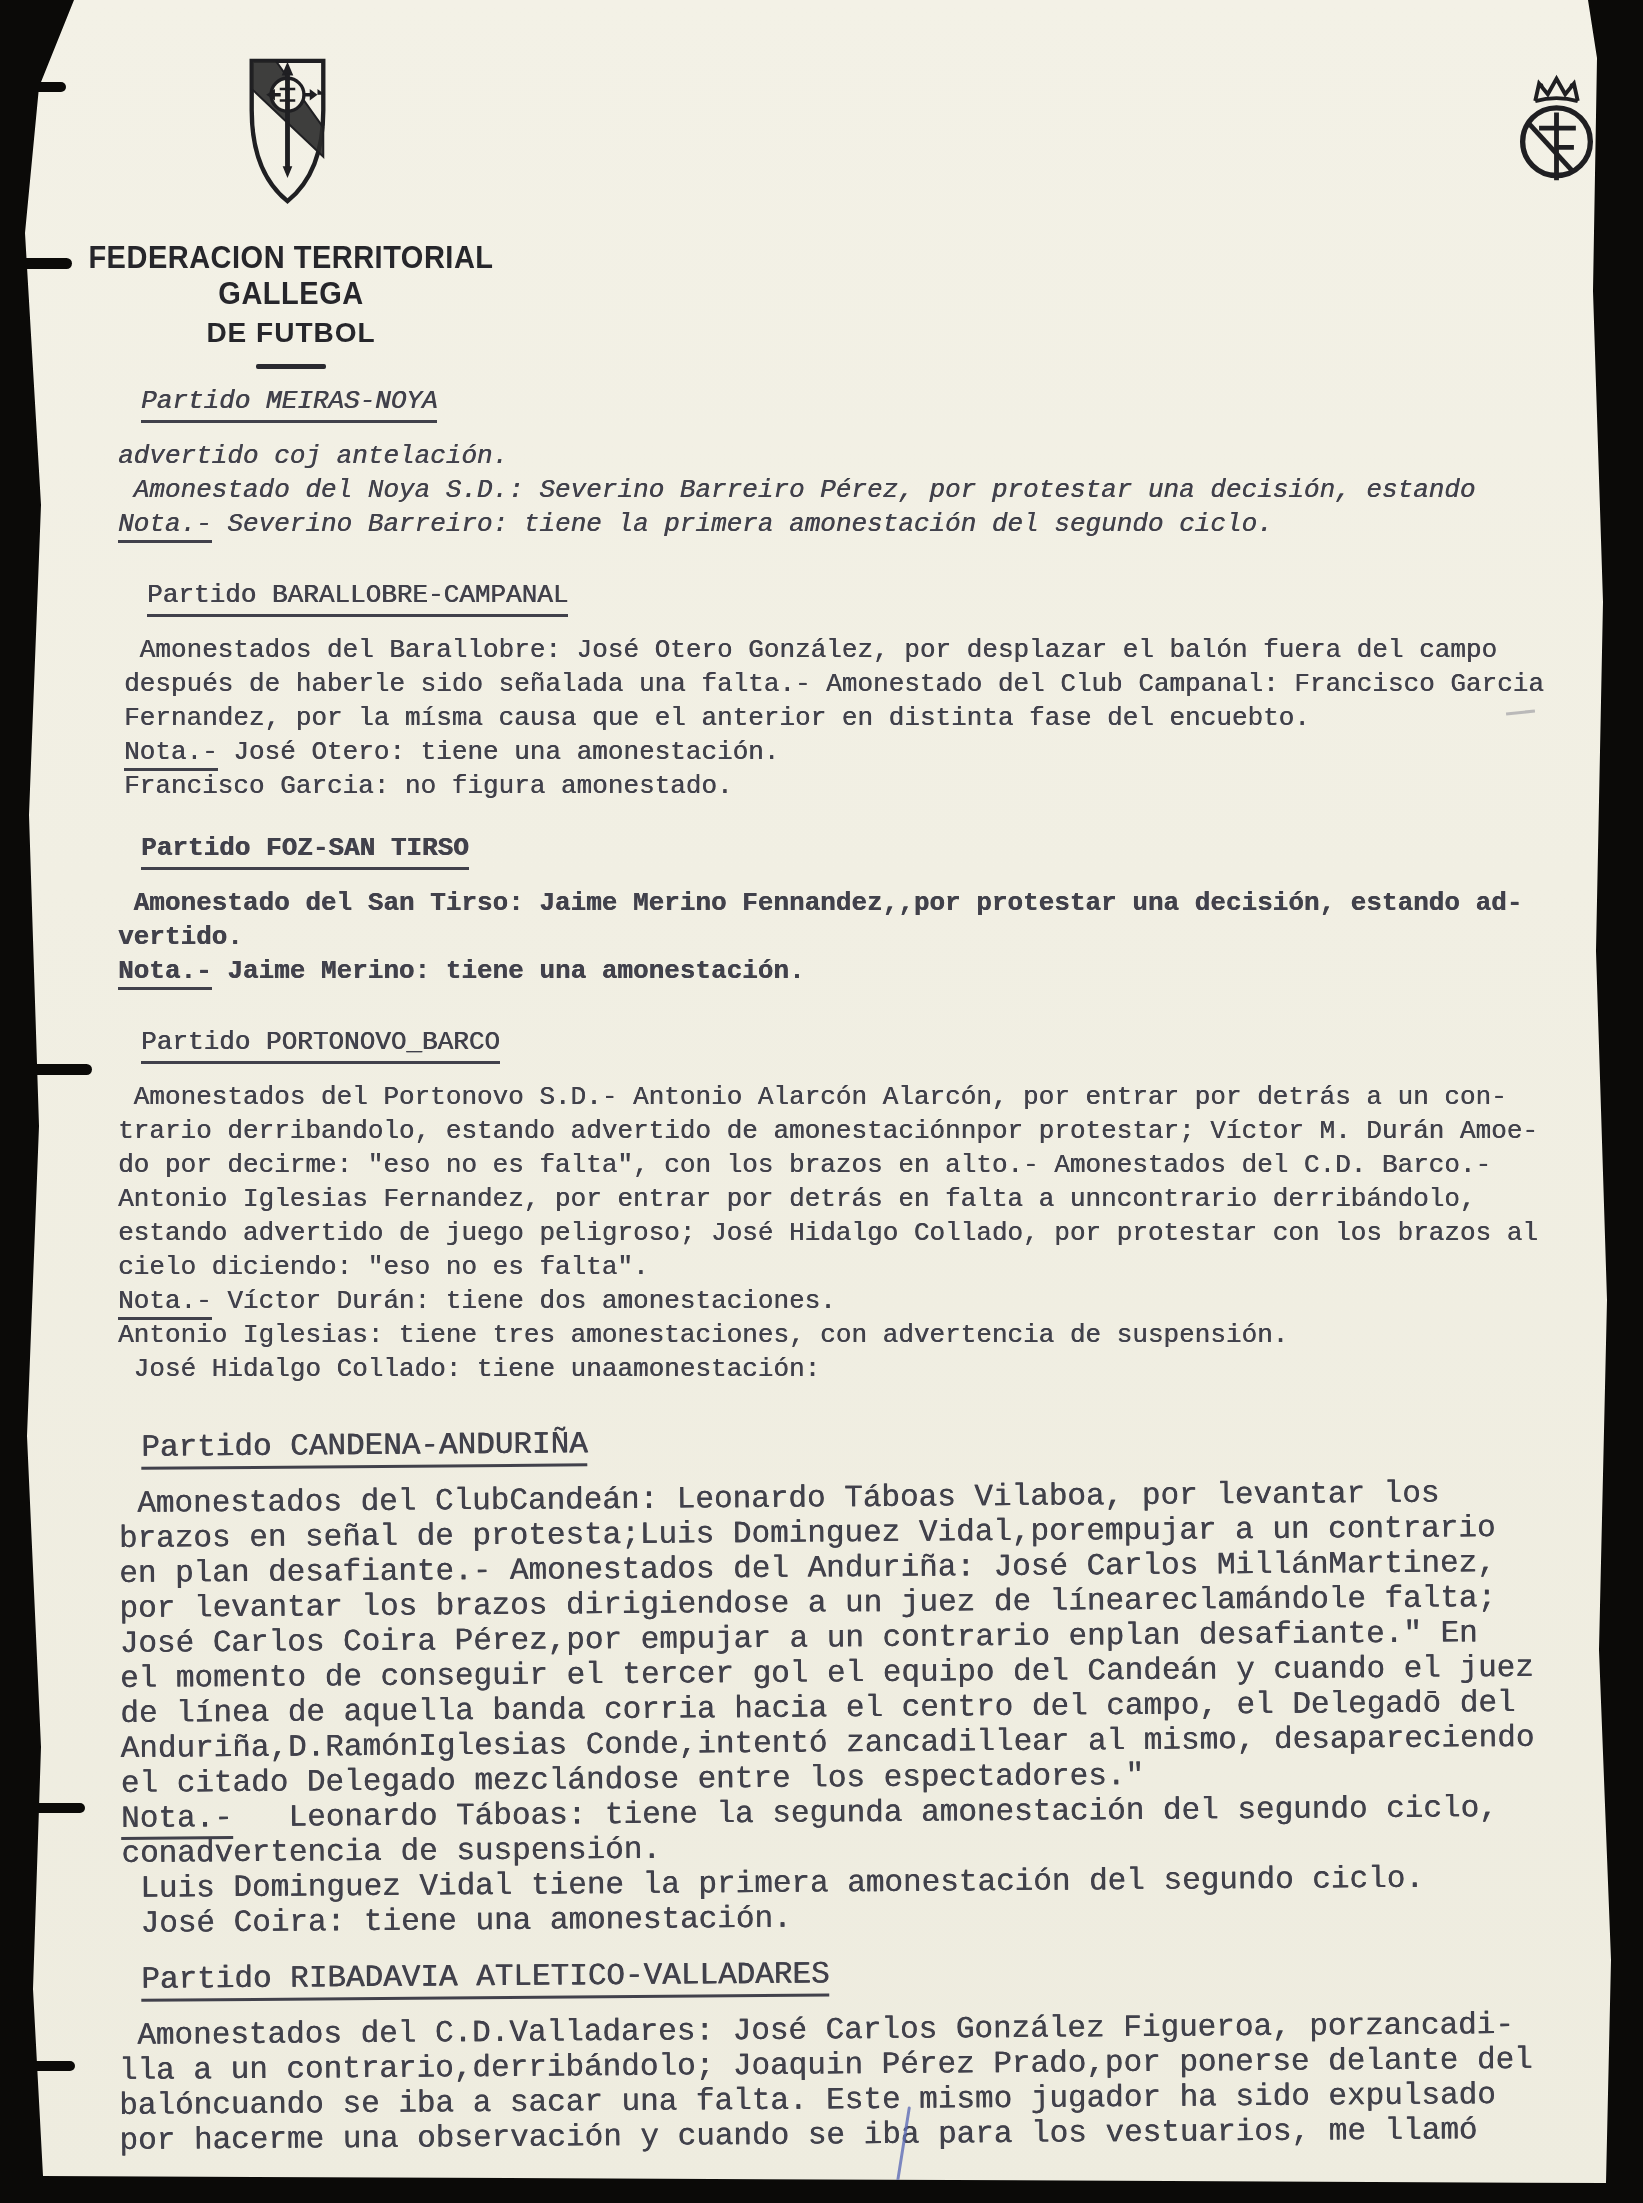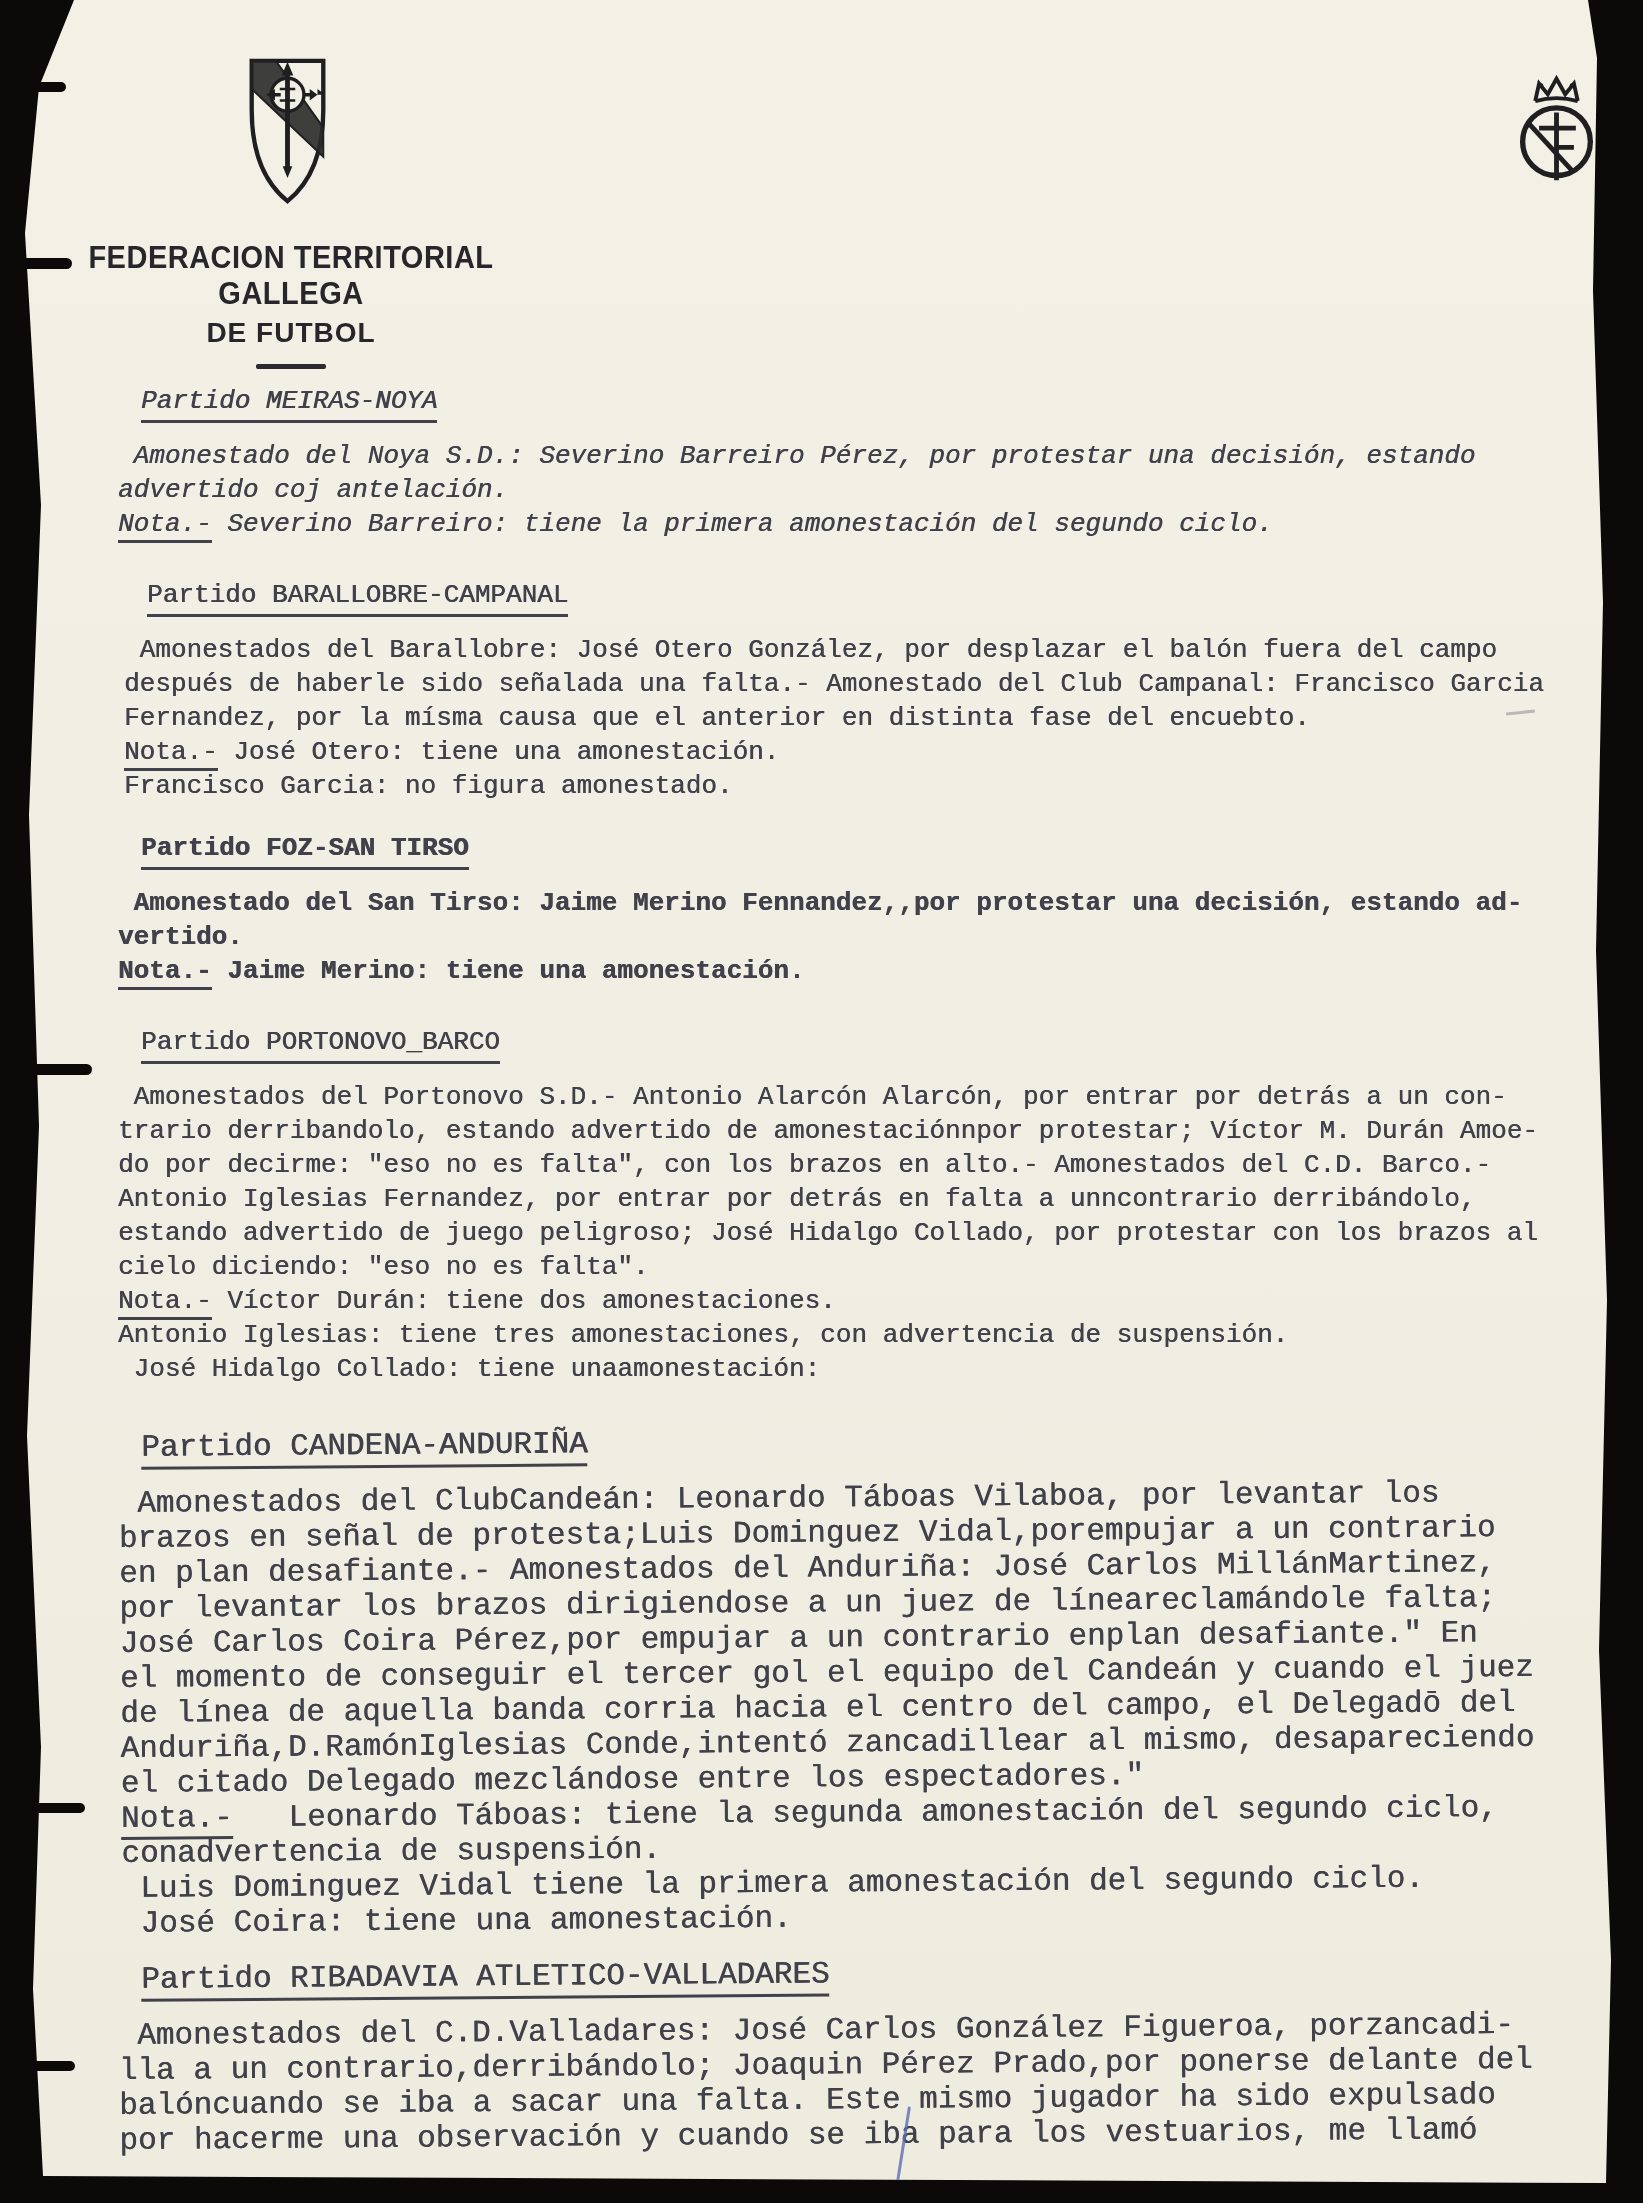--- a/index.html
+++ b/index.html
@@ -84,22 +84,22 @@
     <path d="M18 54 L64 104" stroke="#1f1f22" stroke-width="5"></path>
     <path d="M46 42 V112" stroke="#1f1f22" stroke-width="5"></path>
     <path d="M28 58 H66" stroke="#1f1f22" stroke-width="5"></path>
     <path d="M46 78 H64" stroke="#1f1f22" stroke-width="5"></path>
   </svg>
 
   <div id="sections">
       <div class="section typewriter-ink small" style="top: 384px; font-style: italic;">
     <div><span class="sec-title">Partido MEIRAS-NOYA</span></div>
     <div class="body">
+          <div class="line">advertido coj antelación.</div>
           <div class="line"> Amonestado del Noya S.D.: Severino Barreiro Pérez, por protestar una decisión, estando</div>
-          <div class="line">advertido coj antelación.</div>
         </div>
     <div class="nota">
           <div class="line"><span class="nota-label">Nota.-</span> Severino Barreiro: tiene la primera amonestación del segundo ciclo.</div>
         </div>
   </div>
       <div class="section typewriter-ink small" style="top: 578px; margin-left: 6px;">
     <div><span class="sec-title">Partido BARALLOBRE-CAMPANAL</span></div>
     <div class="body">
           <div class="line"> Amonestados del Barallobre: José Otero González, por desplazar el balón fuera del campo</div>
           <div class="line">después de haberle sido señalada una falta.- Amonestado del Club Campanal: Francisco Garcia</div>

